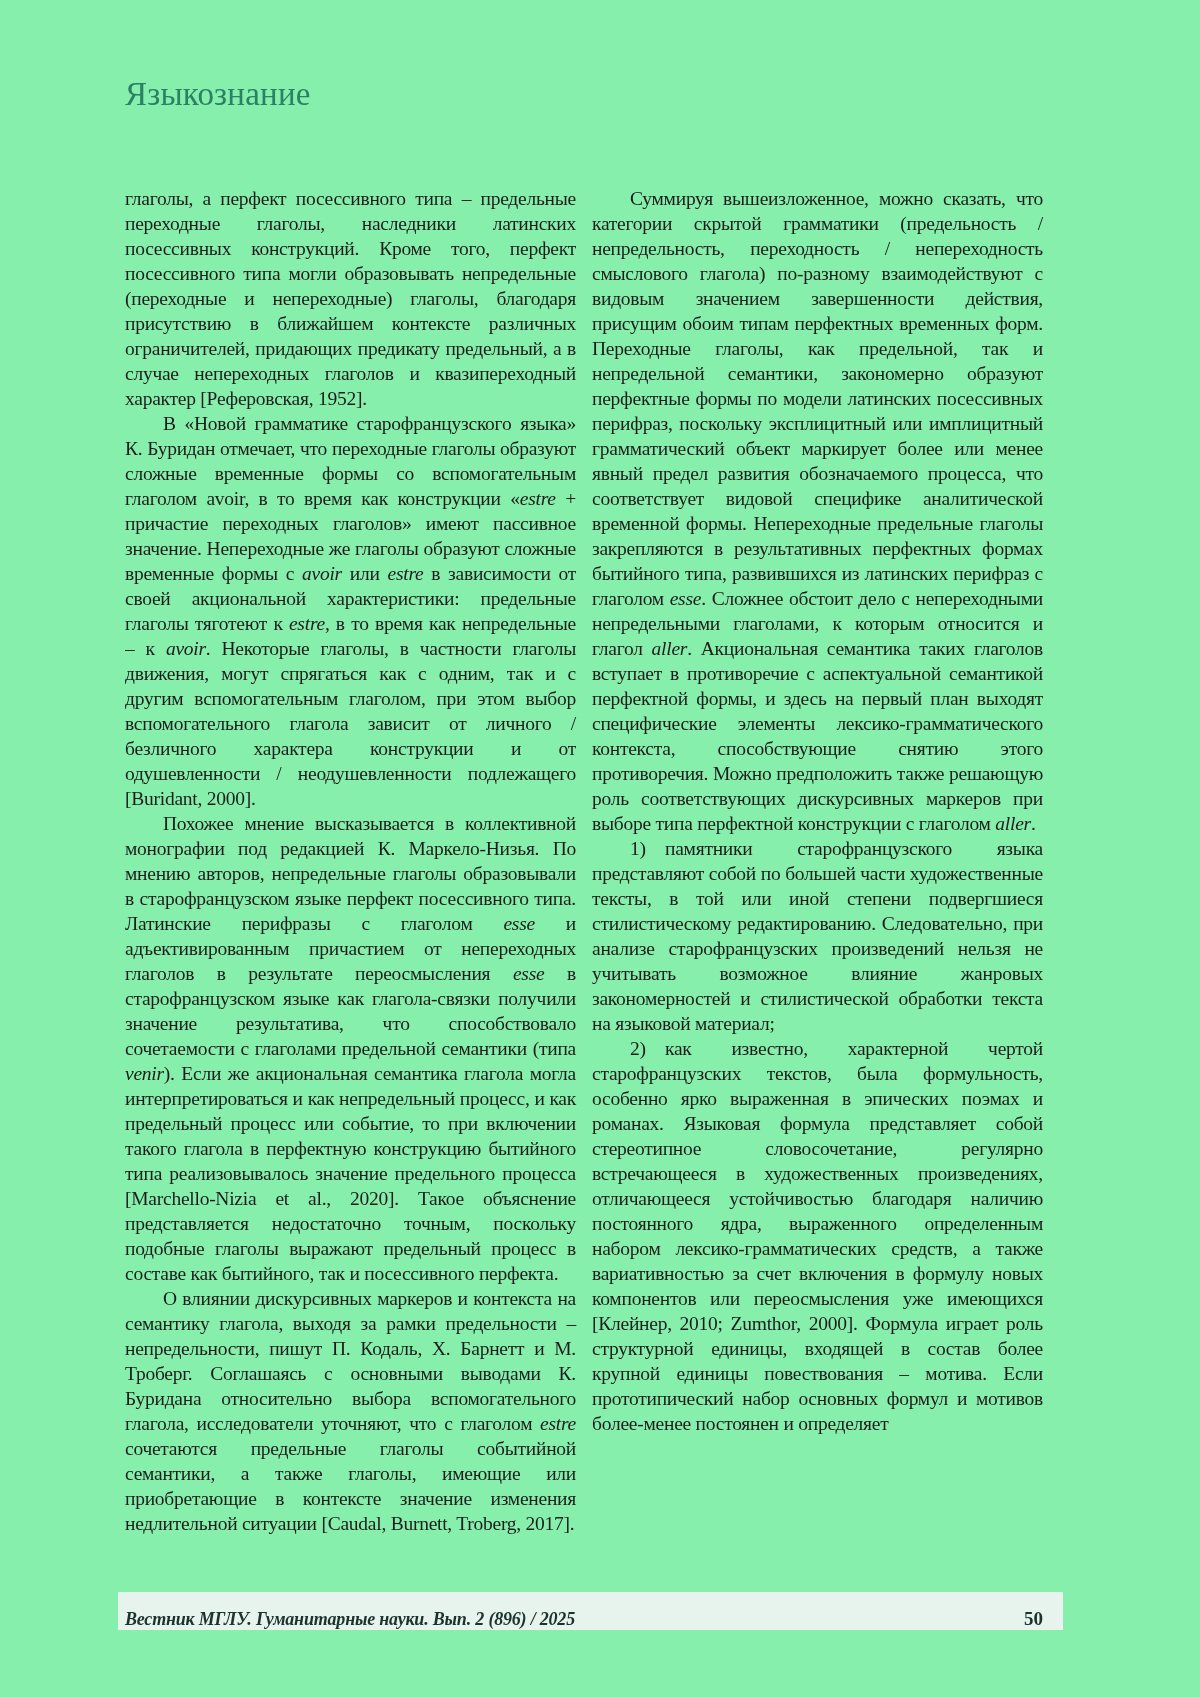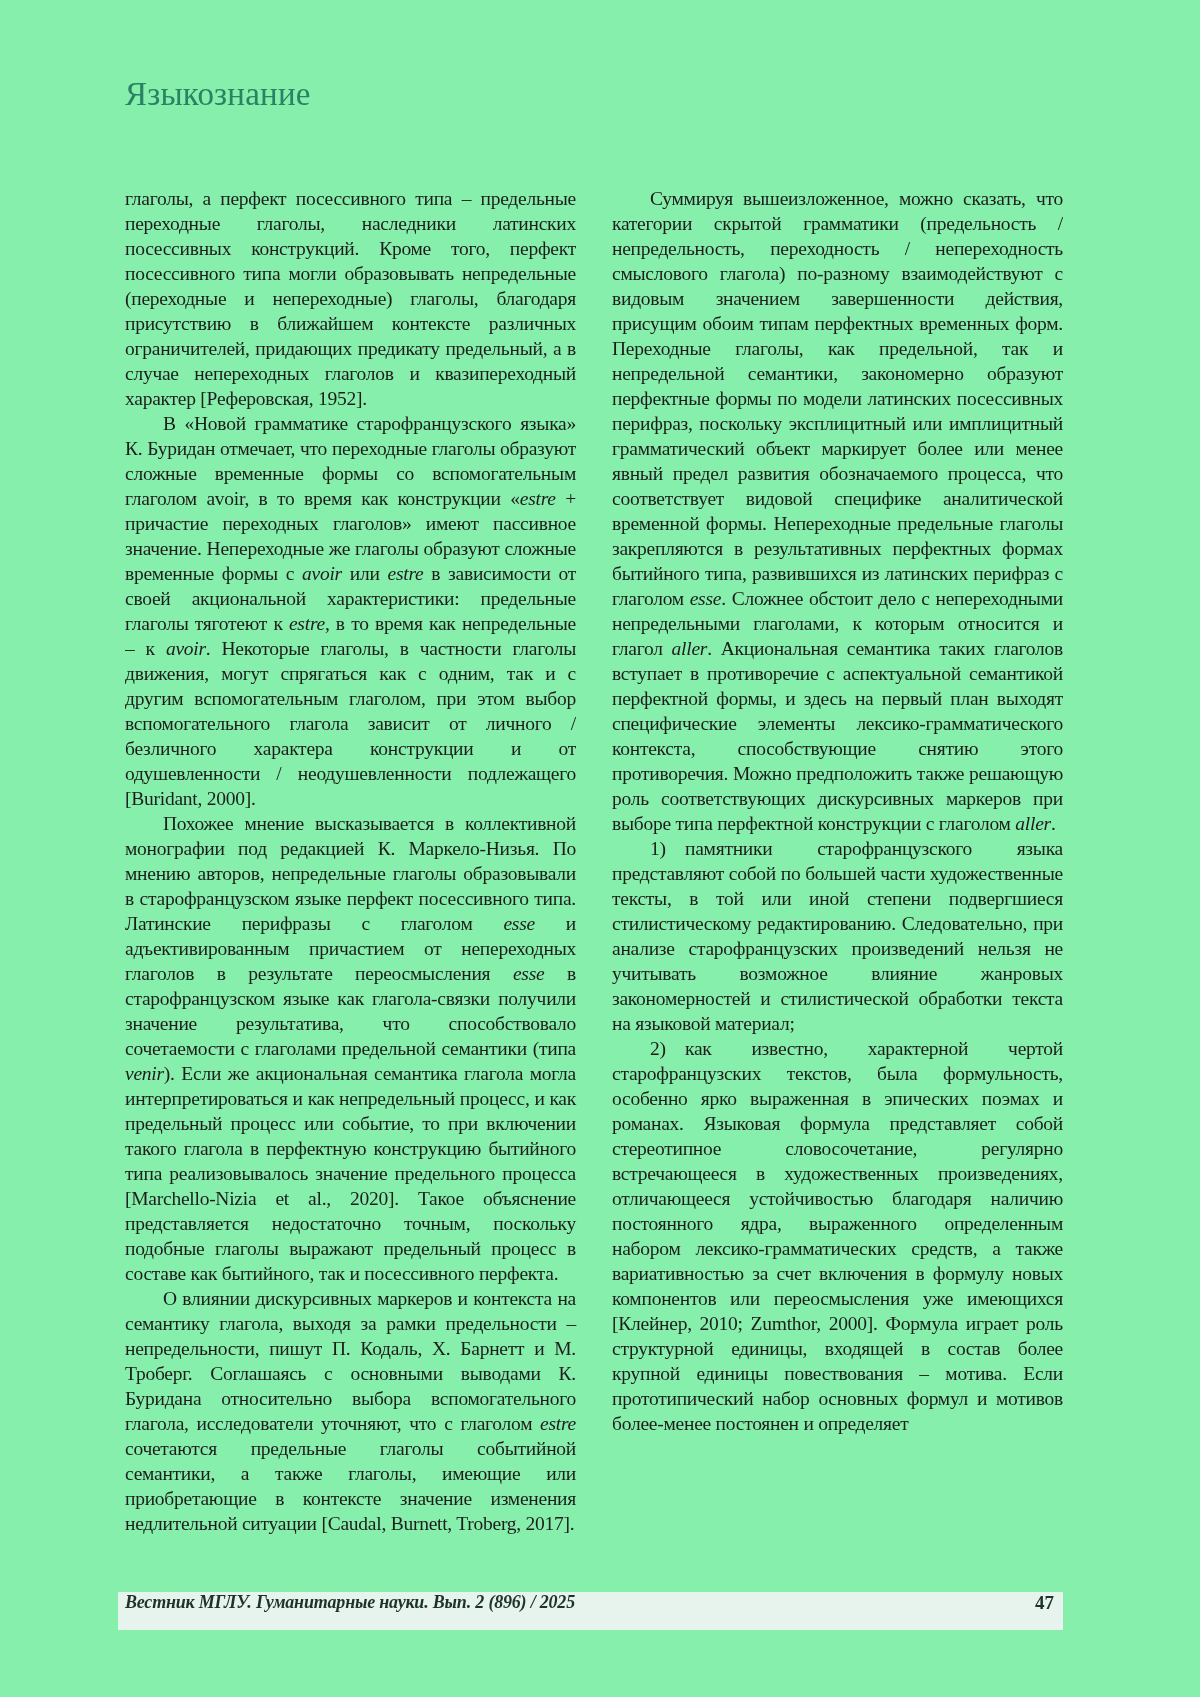--- a/index.html
+++ b/index.html
@@ -22,21 +22,21 @@
     letter-spacing: 0.2px;
   }
   .columns {
     position: absolute;
     left: 125px;
     top: 186px;
     width: 938px;
     height: 1385px;
     overflow: hidden;
     display: flex;
-    gap: 36px;
+    gap: 16px;
   }
   .col {
     width: 451px;
     font-size: 19.5px;
     line-height: 25px;
     letter-spacing: -0.25px;
     text-align: justify;
   }
   .col p.para {
     margin: 0;
@@ -45,23 +45,23 @@
   .col p.para.indent { text-indent: 38px; }
   .col em { font-style: italic; }
   .footer-bar {
     position: absolute;
     left: 118px;
     top: 1592px;
     width: 945px;
     height: 38px;
     background: #e7f3ed;
     display: flex;
-    align-items: flex-start;
+    align-items: flex-end;
     justify-content: space-between;
-    padding: 0 9px 0 7px;
+    padding: 0 20px 0 7px;
     box-sizing: border-box;
   }
   .footer-journal {
     font-size: 18px;
     font-weight: 700;
     font-style: italic;
     color: #1c332b;
     letter-spacing: -0.2px;
   }
   .footer-page {
@@ -85,15 +85,15 @@
       </div>
     <div class="col">
         <p class="para indent"><span>Суммируя вышеизложенное, можно сказать, что категории скрытой грамматики (предельность / непредельность, переходность / непереходность смыслового глагола) по-разному взаимодействуют с видовым значением завершенности действия, присущим обоим типам перфектных временных форм. Переходные глаголы, как предельной, так и непредельной семантики, закономерно образуют перфектные формы по модели латинских посессивных перифраз, поскольку эксплицитный или имплицитный грамматический объект маркирует более или менее явный предел развития обозначаемого процесса, что соответствует видовой специфике аналитической временной формы. Непереходные предельные глаголы закрепляются в результативных перфектных формах бытийного типа, развившихся из латинских перифраз с глаголом </span><em>esse</em><span>. Сложнее обстоит дело с непереходными непредельными глаголами, к которым относится и глагол </span><em>aller</em><span>. Акциональная семантика таких глаголов вступает в противоречие с аспектуальной семантикой перфектной формы, и здесь на первый план выходят специфические элементы лексико-грамматического контекста, способствующие снятию этого противоречия. Можно предположить также решающую роль соответствующих дискурсивных маркеров при выборе типа перфектной конструкции с глаголом </span><em>aller</em><span>.</span></p>
         <p class="para indent"><span>1) памятники старофранцузского языка представляют собой по большей части художественные тексты, в той или иной степени подвергшиеся стилистическому редактированию. Следовательно, при анализе старофранцузских произведений нельзя не учитывать возможное влияние жанровых закономерностей и стилистической обработки текста на языковой материал;</span></p>
         <p class="para indent"><span>2) как известно, характерной чертой старофранцузских текстов, была формульность, особенно ярко выраженная в эпических поэмах и романах. Языковая формула представляет собой стереотипное словосочетание, регулярно встречающееся в художественных произведениях, отличающееся устойчивостью благодаря наличию постоянного ядра, выраженного определенным набором лексико-грамматических средств, а также вариативностью за счет включения в формулу новых компонентов или переосмысления уже имеющихся [Клейнер, 2010; Zumthor, 2000]. Формула играет роль структурной единицы, входящей в состав более крупной единицы повествования – мотива. Если прототипический набор основных формул и мотивов более-менее постоянен и определяет</span></p>
       </div>
   </div>
 
   <footer class="footer-bar">
     <span class="footer-journal">Вестник МГЛУ. Гуманитарные науки. Вып. 2 (896) / 2025</span>
-    <span class="footer-page">47</span>
+    <span class="footer-page">50</span>
   </footer>
 </div>
 
 </body></html>

